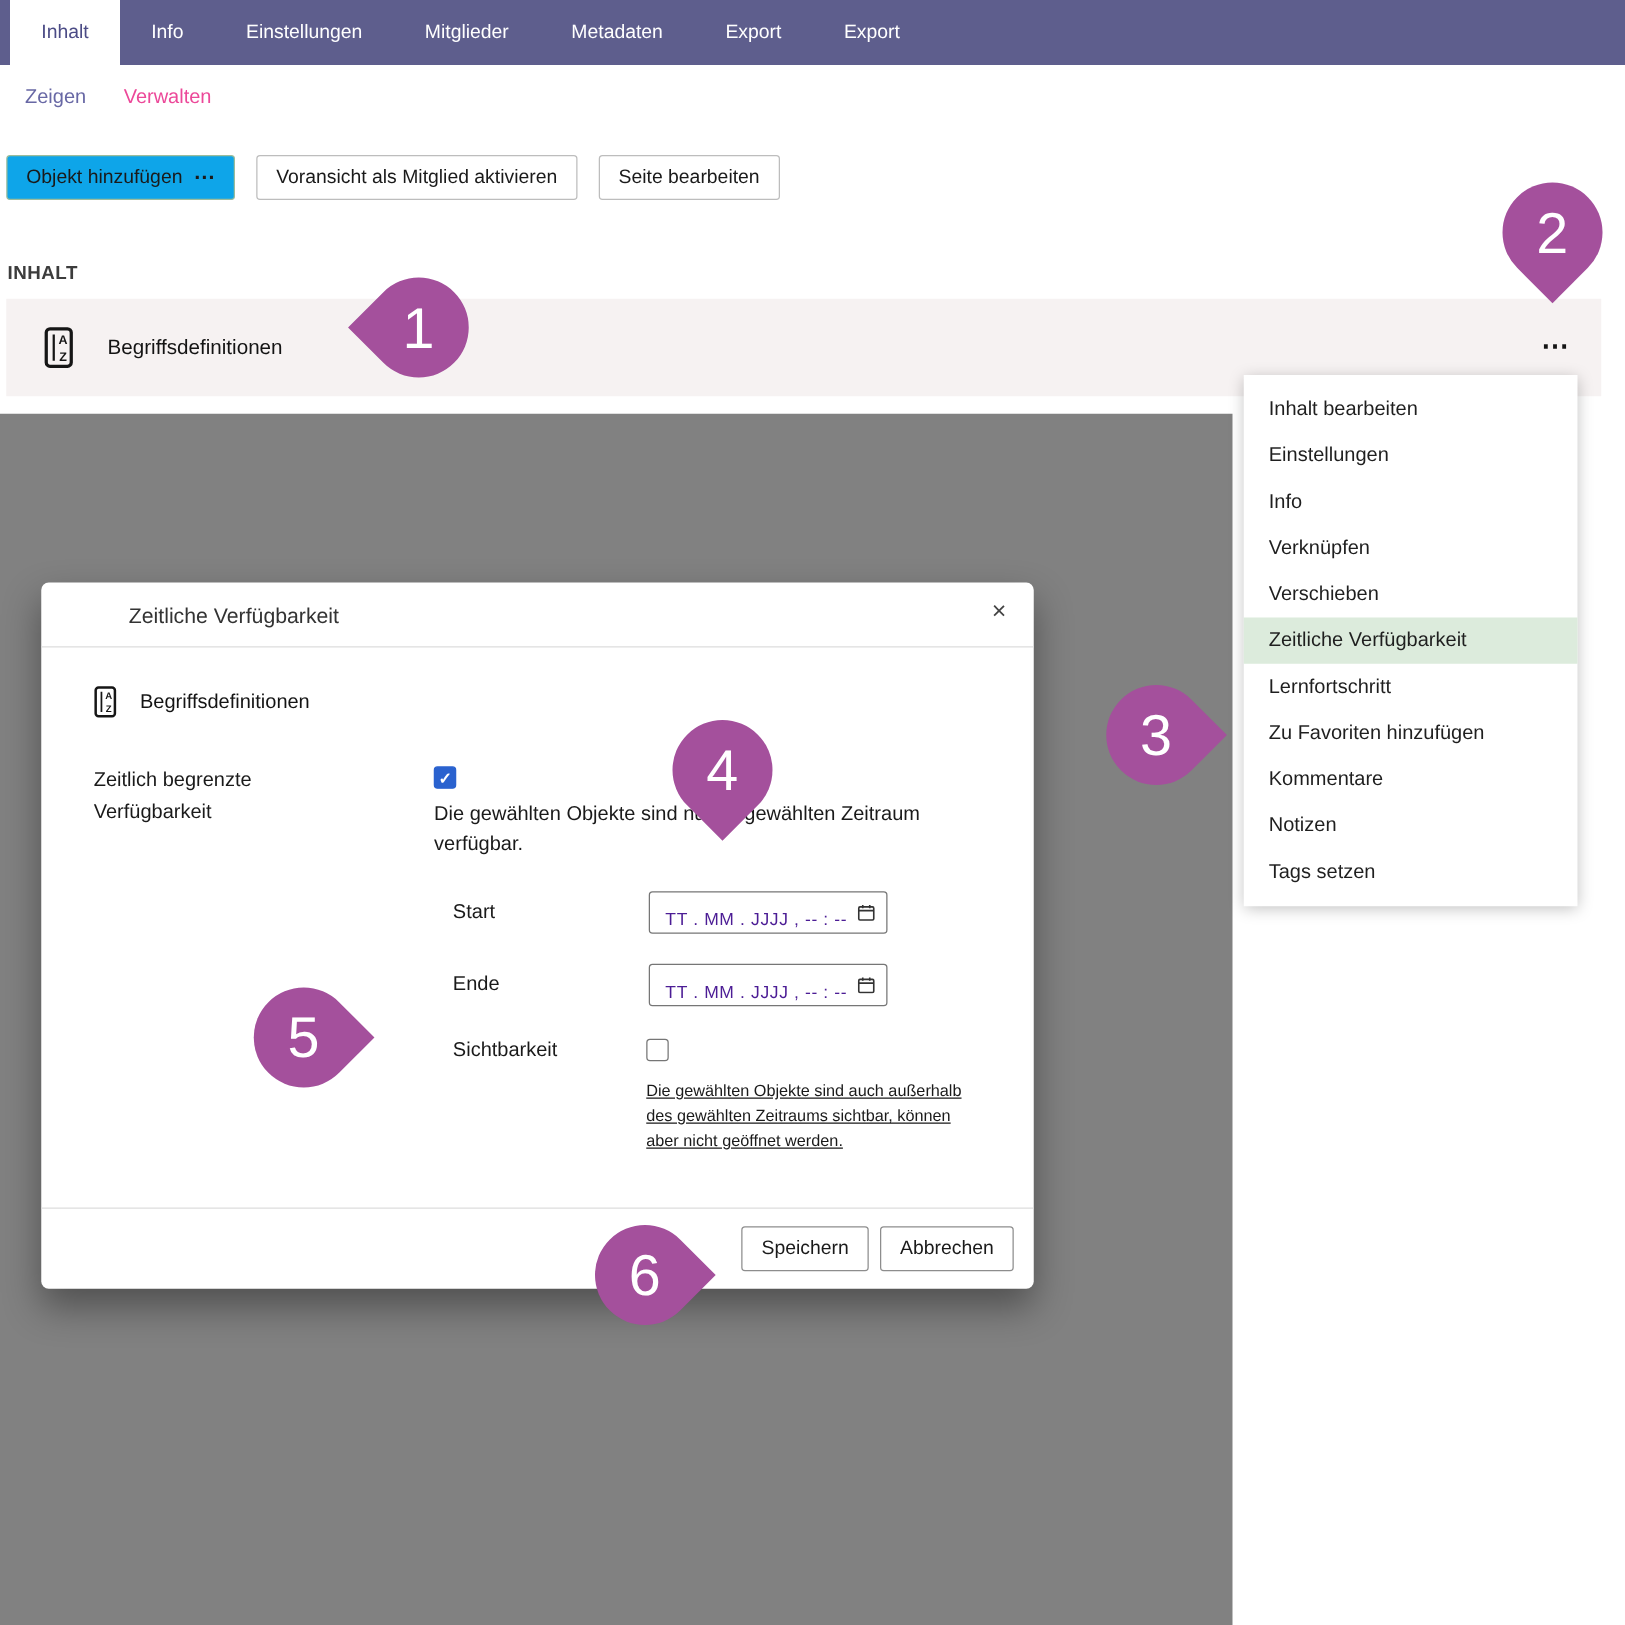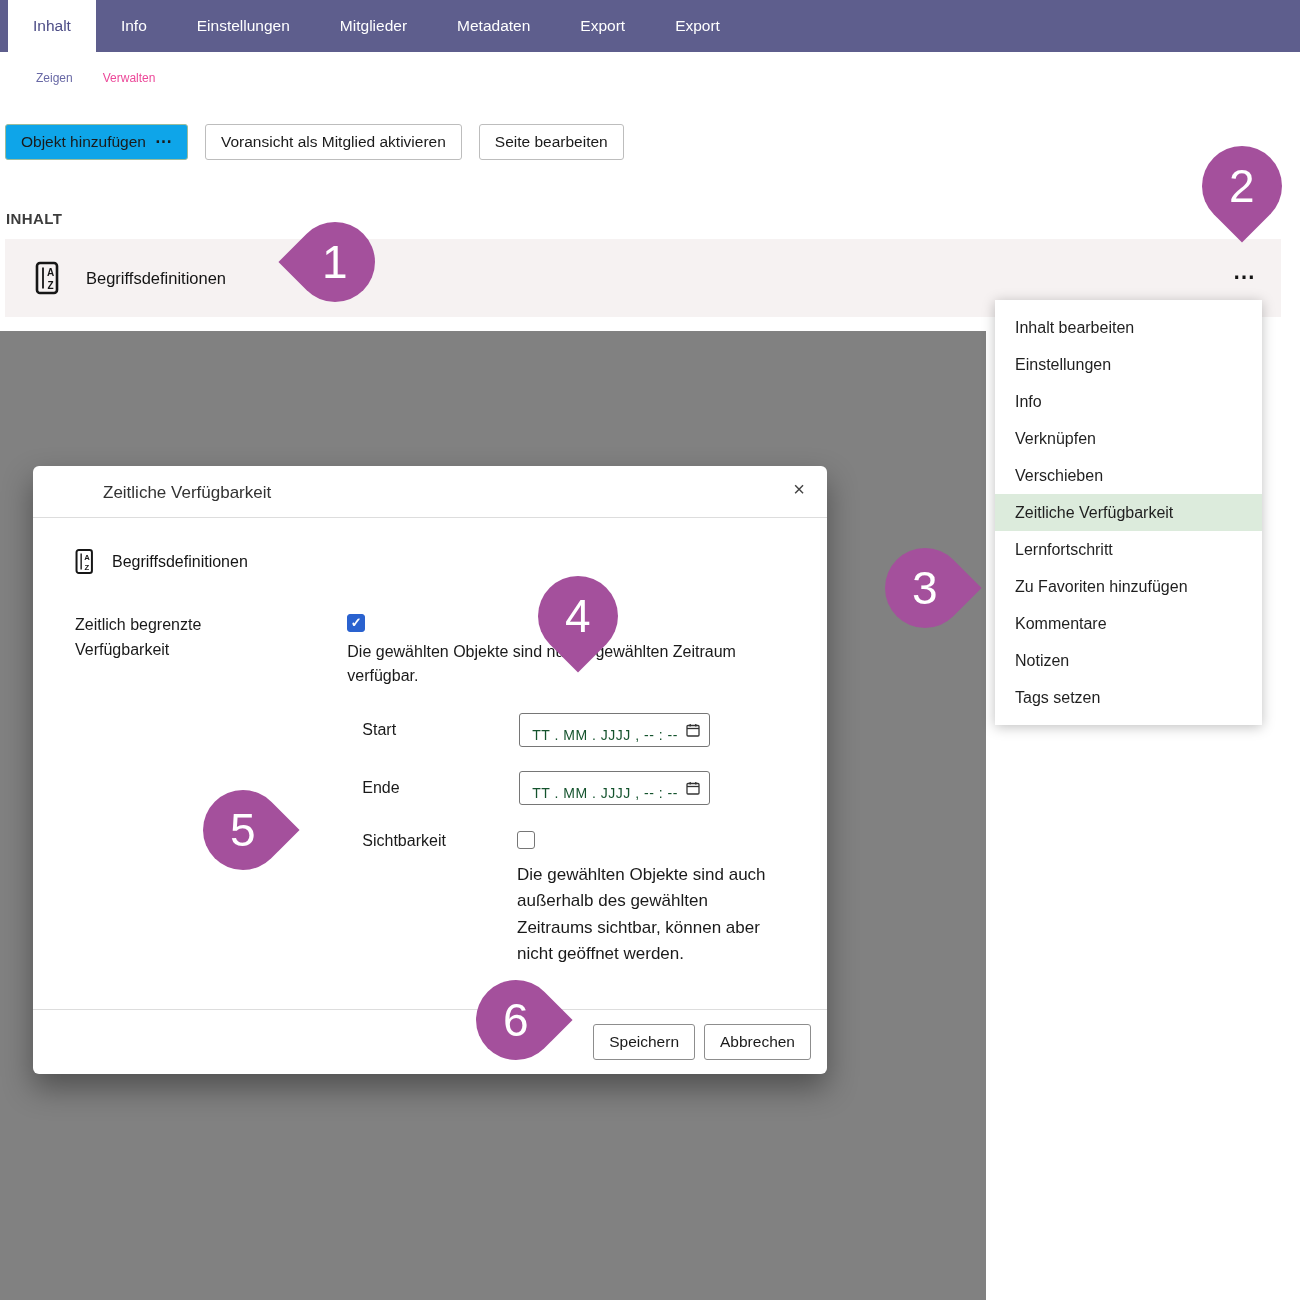--- a/index.html
+++ b/index.html
@@ -30,22 +30,22 @@
     white-space: nowrap;
   }
   .tab.active { background: #ffffff; color: #4c4c86; }
 
   
   .subnav {
     height: 52px;
     display: flex;
     align-items: center;
     gap: 30px;
-    padding-left: 36px;
-    font-size: 12px;
+    padding-left: 20px;
+    font-size: 16px;
     background: #ffffff;
   }
   .subnav .show { color: #6868a5; cursor: pointer; }
   .subnav .manage { color: #ec4899; cursor: pointer; }
 
   
   .toolbar {
     display: flex;
     gap: 17px;
     margin: 20px 0 0 5px;
@@ -188,25 +188,25 @@
     width: 191px; height: 34px;
     border: 1px solid #767676;
     border-radius: 3px;
     background: #ffffff;
     display: flex;
     align-items: center;
     justify-content: space-between;
     padding: 0 9px 0 12px;
     cursor: text;
   }
-  .date-input .ph { font-size: 14px; color: #14532d; white-space: nowrap; letter-spacing: .5px; margin-top: 10px; }
+  .date-input .ph { font-size: 14px; color: #4c1d95; white-space: nowrap; letter-spacing: .5px; margin-top: 10px; }
 
   .visibility-row { display: flex; margin: 26px 0 0 270px; }
   .visibility-row .sub-label { width: 157px; font-size: 16px; padding-top: 1px; }
-  .vis-control .desc { max-width: 274px; font-size: 17px; margin-top: 9px; }
+  .vis-control .desc { max-width: 274px; font-size: 13px; margin-top: 9px; text-decoration: underline; }
 
   .modal-footer {
     margin-top: 42px;
     border-top: 1px solid #dddddd;
     padding: 14px 16px;
     display: flex;
     justify-content: flex-end;
     gap: 9px;
   }
   .modal-footer .btn { border-color: #8d8d8d; }

